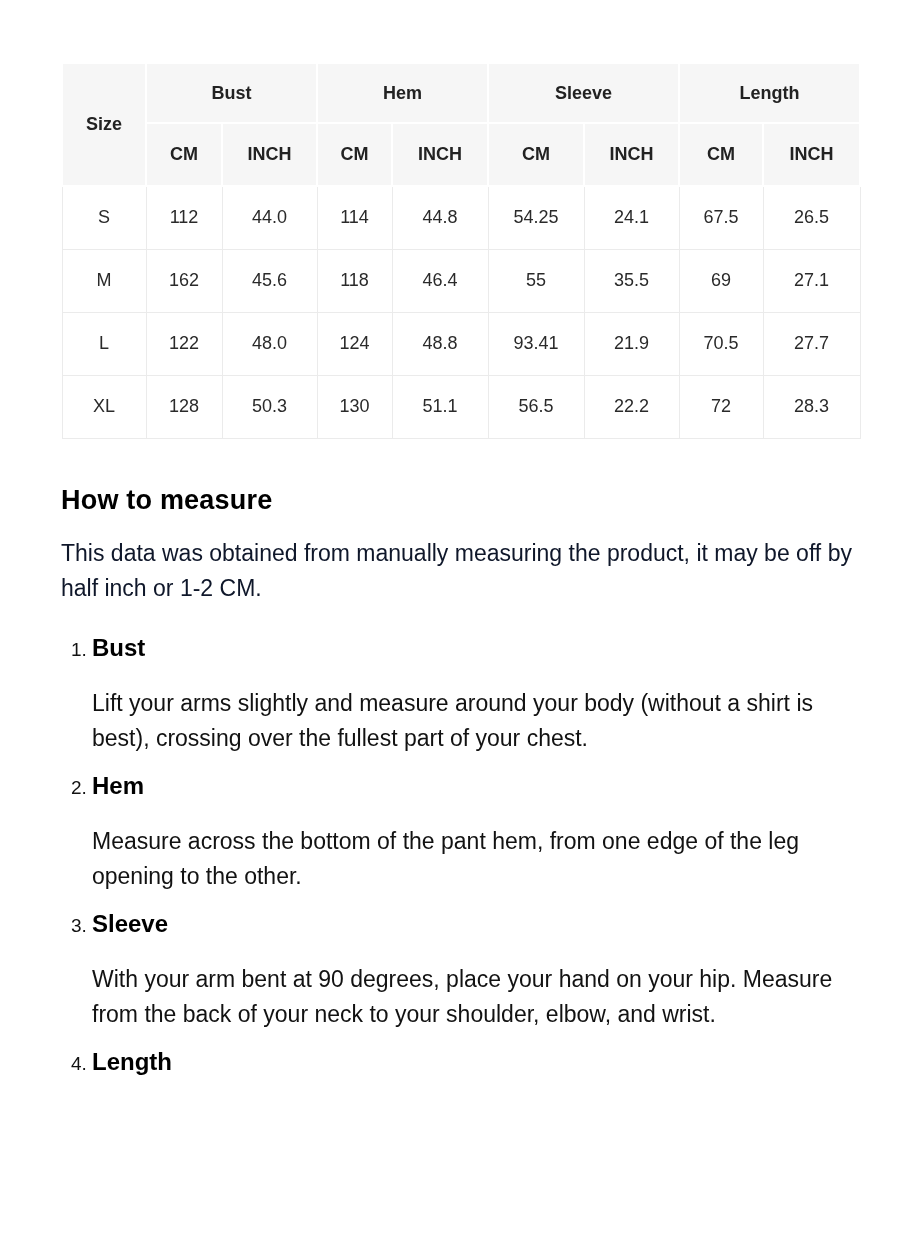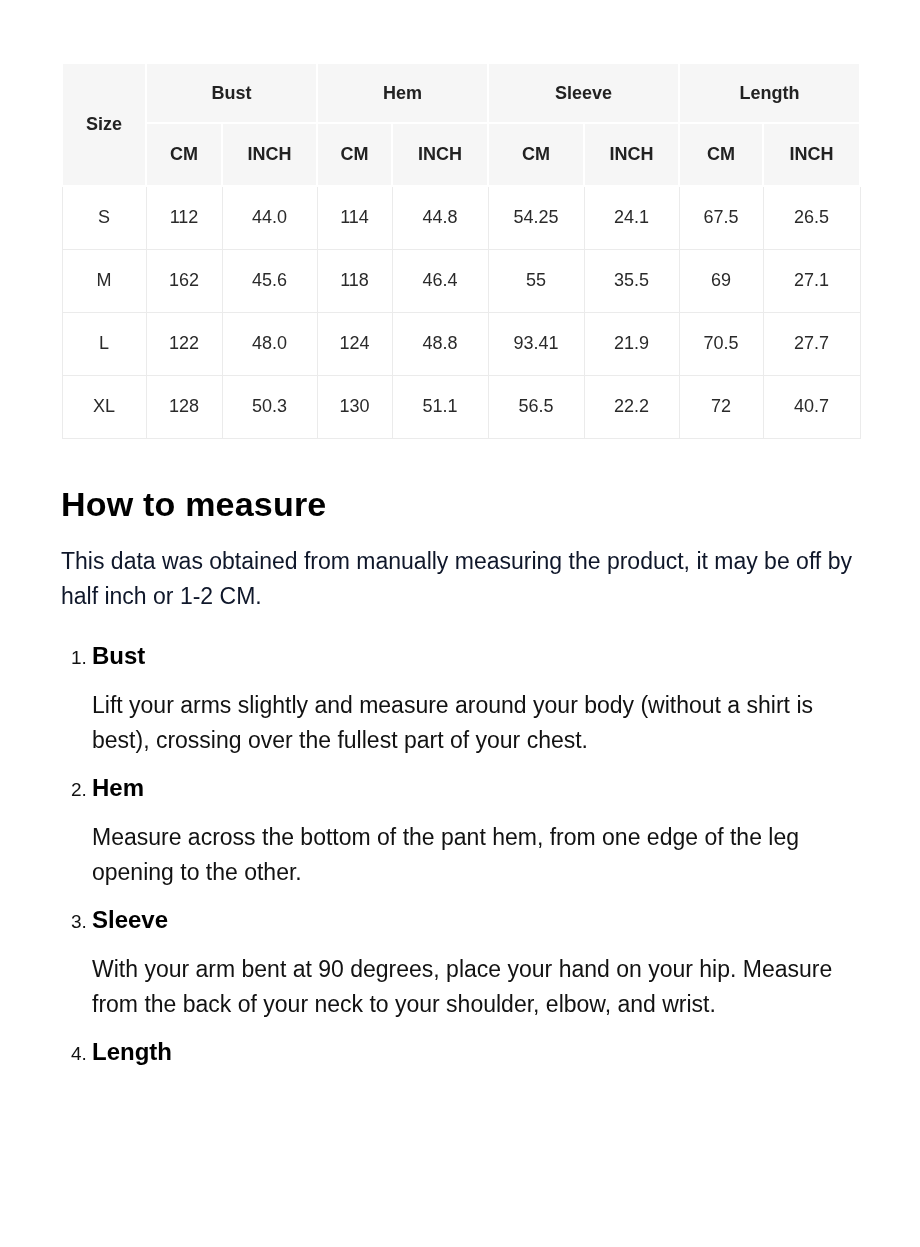--- a/index.html
+++ b/index.html
@@ -40,21 +40,21 @@
     height: 63px;
     background: #ffffff;
     border: 1px solid #ebebeb;
     font-weight: normal;
   }
   table.size-chart { border: 1px solid #ebebeb; }
 
   
   .howto { margin-top: 46px; }
   .howto h2 {
-    font-size: 34px;
+    font-size: 27px;
     font-weight: bold;
     color: #000000;
     letter-spacing: 0.2px;
   }
   .howto .intro {
     margin-top: 20px;
     font-size: 23px;
     line-height: 35px;
     color: #0f172a;
   }
@@ -73,21 +73,21 @@
     font-size: 19px;
     font-weight: normal;
     color: #121212;
   }
   ol.steps .step-title {
     font-weight: bold;
     font-size: 24px;
     color: #000000;
   }
   ol.steps .step-desc {
-    margin-top: 14px;
+    margin-top: 20px;
     margin-bottom: 12px;
     font-size: 23px;
     line-height: 35px;
     color: #121212;
   }
 </style>
 </head>
 <body>
 
 <div class="page">
@@ -159,21 +159,21 @@
       </tr>
       <tr>
         <td>XL</td>
         <td>128</td>
         <td>50.3</td>
         <td>130</td>
         <td>51.1</td>
         <td>56.5</td>
         <td>22.2</td>
         <td>72</td>
-        <td>40.7</td>
+        <td>28.3</td>
       </tr>
     </tbody>
   </table>
 
   <div class="howto">
     <h2>How to measure</h2>
     <p class="intro">This data was obtained from manually measuring the product, it may be off by half inch or 1-2 CM.</p>
 
     <ol class="steps">
       <li>

